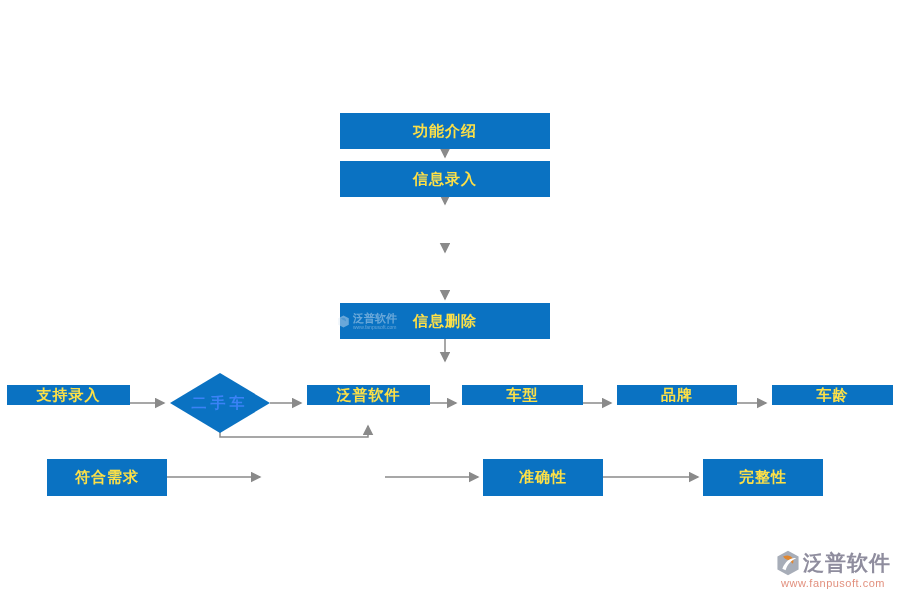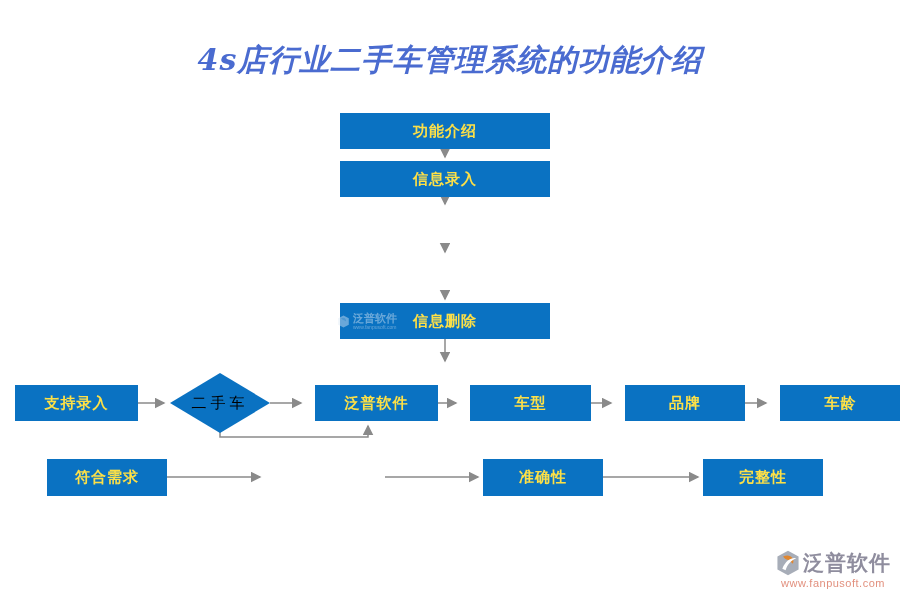--- a/index.html
+++ b/index.html
@@ -12,26 +12,26 @@
     text-align:center;font-size:30px;font-weight:bold;font-style:italic;
     color:#4a6bd0;font-family:"DejaVu Serif", serif;letter-spacing:1px;
   }
   .node{
     position:absolute;background:#0a72c2;color:#fde047;
     font-weight:bold;font-size:15px;letter-spacing:1px;
     display:flex;align-items:center;justify-content:center;
     box-sizing:border-box;
   }
   .main-node{left:340px;width:210px;height:36px;}
-  .row-node{height:36px;top:385px;margin-left:8px;}
+  .row-node{height:20px;top:385px;}
   .bottom-node{height:37px;top:459px;}
   .diamond-label{
     position:absolute;left:170px;top:373px;width:100px;height:60px;
     display:flex;align-items:center;justify-content:center;
-    color:#000000;font-weight:normal;font-size:15px;letter-spacing:4px;
+    color:#3b82f6;font-weight:bold;font-size:15px;letter-spacing:4px;
     background:transparent;
   }
   .connectors{position:absolute;left:0;top:0;width:900px;height:600px;}
   .watermark{
     position:absolute;left:337px;top:303px;width:70px;height:36px;
     display:flex;align-items:center;gap:3px;opacity:0.45;pointer-events:none;
   }
   .watermark .wm-txt{display:flex;flex-direction:column;line-height:1;}
   .watermark .wm-brand{font-size:11px;font-weight:bold;color:#dce9f5;}
   .watermark .wm-url{font-size:5px;color:#cfe0ef;margin-top:1px;}
@@ -41,21 +41,20 @@
   }
   .footer-top{display:flex;align-items:center;gap:2px;}
   .footer-brand{font-size:21px;font-weight:bold;color:#8f8d9e;letter-spacing:1px;font-family:"Liberation Serif", serif;}
   .footer-url{font-size:11px;color:#e2907e;margin-top:2px;letter-spacing:0.5px;}
 </style>
 </head>
 <body>
 
 <div class="canvas">
 
-  <h1 class="title">4s店行业二手车管理系统的功能介绍</h1>
 
   <svg class="connectors" viewBox="0 0 900 600" xmlns="http://www.w3.org/2000/svg">
     <defs>
       <marker id="arw" markerWidth="9" markerHeight="8" refX="6" refY="3.5" orient="auto">
         <path d="M0,0 L7,3.5 L0,7 z" fill="#8a8a8a"></path>
       </marker>
     </defs>
 
     <line x1="445" y1="149" x2="445" y2="157" stroke="#8a8a8a" stroke-width="1.5" marker-end="url(#arw)"></line>
     <line x1="445" y1="197" x2="445" y2="204" stroke="#8a8a8a" stroke-width="1.5" marker-end="url(#arw)"></line>

